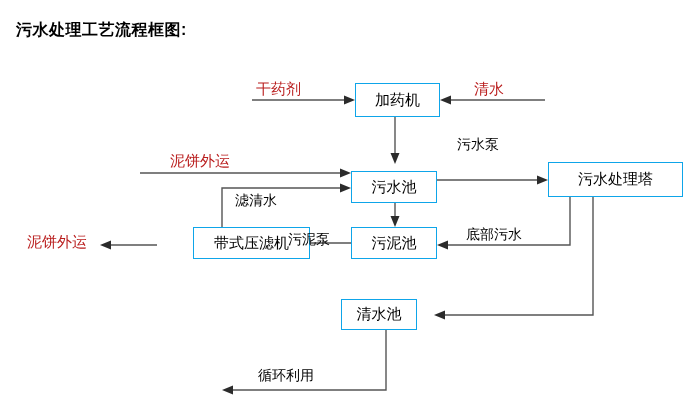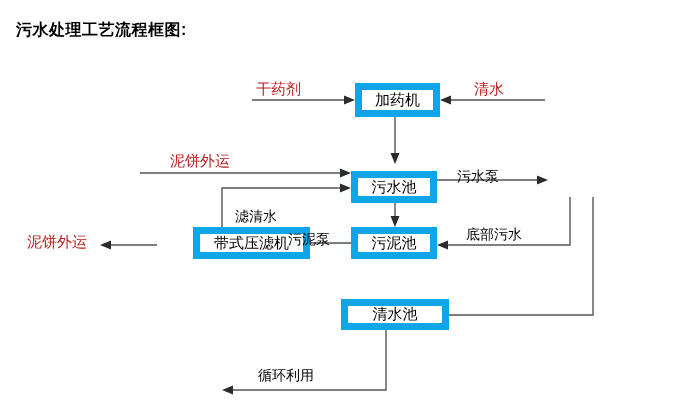--- a/index.html
+++ b/index.html
@@ -23,21 +23,21 @@
     top: 20px;
     font-size: 16px;
     font-weight: bold;
     color: #000000;
     letter-spacing: 0.5px;
     white-space: nowrap;
   }
   .node {
     position: absolute;
     box-sizing: border-box;
-    border: 7px solid #0ea5e9;
+    border: 1px solid #0ea5e9;
     background: #ffffff;
     display: flex;
     align-items: center;
     justify-content: center;
     font-size: 15px;
     color: #000000;
     white-space: nowrap;
     z-index: 3;
   }
   .edge-label {
@@ -116,38 +116,39 @@
 
     <path d="M 386,330 L 386,390 L 229,390"></path>
     <polygon points="222,390 233,385.5 233,394.5"></polygon>
 
   </svg>
 
   <div class="node" style="left:355px; top:83px; width:85px; height:34px;">加药机</div>
 
   <div class="node" style="left:351px; top:164px; width:86px; height:32px;margin-top:7px;">污水池</div>
 
+  <div class="node" style="left:548px; top:162px; width:135px; height:35px;">污水处理塔</div>
 
   <div class="node" style="left:157px; top:227px; width:117px; height:32px;margin-left:36px;">带式压滤机</div>
 
   <div class="node" style="left:351px; top:227px; width:86px; height:32px;text-align:right;">污泥池</div>
 
-  <div class="node" style="left:341px; top:299px; width:108px; height:31px;">清水池</div>
+  <div class="node" style="left:341px; top:299px; width:76px; height:31px;">清水池</div>
 
   <div class="term-label" style="left:256px; top:80px;">干药剂</div>
 
   <div class="term-label" style="left:474px; top:80px;">清水</div>
 
   <div class="term-label" style="left:170px; top:152px;">泥饼外运</div>
 
   <div class="term-label" style="left:27px; top:233px;">泥饼外运</div>
 
-  <div class="edge-label" style="left:235px; top:208px;">滤清水</div>
+  <div class="edge-label" style="left:235px; top:192px;">滤清水</div>
 
-  <div class="edge-label" style="left:457px; top:168px;">污水泵</div>
+  <div class="edge-label" style="left:457px; top:136px;">污水泵</div>
 
   <div class="edge-label" style="left:288px; top:231px;">污泥泵</div>
 
   <div class="edge-label" style="left:466px; top:226px;">底部污水</div>
 
   <div class="edge-label" style="left:258px; top:367px;">循环利用</div>
 
 </div>
 
 </body></html>

